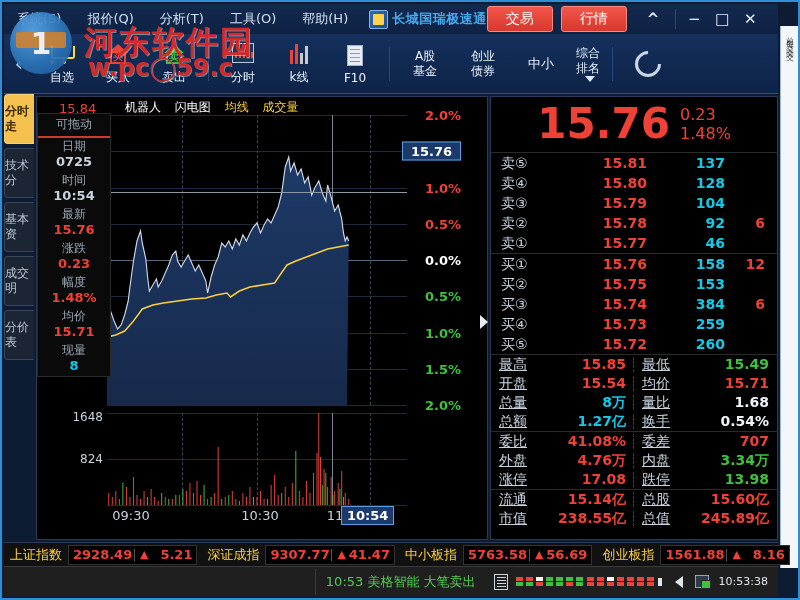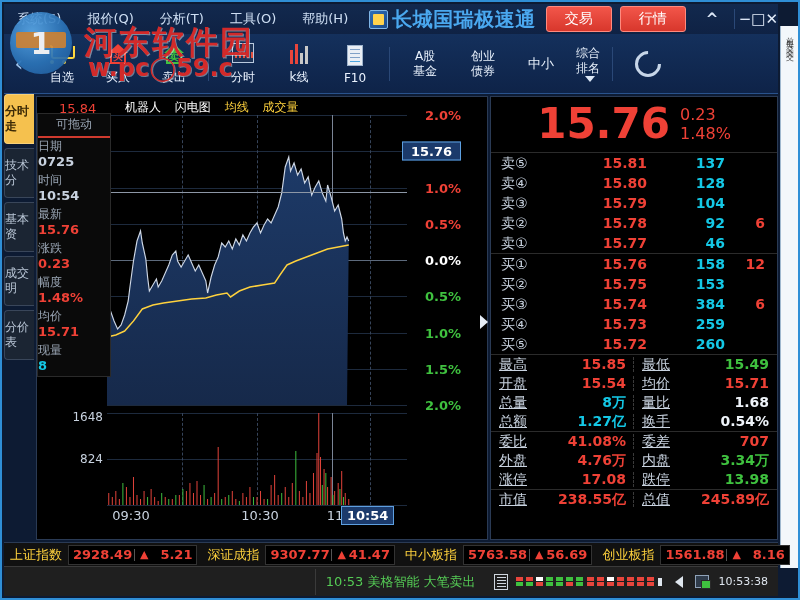--- a/index.html
+++ b/index.html
@@ -42,22 +42,22 @@
     background: linear-gradient(135deg,#2e6fb8,#1b4b8a);
     border: 1px solid #7fb6e8; border-radius: 2px;
     position: relative; flex: none;
   }
   .brand-logo:after {
     content: ""; position: absolute; left: 3px; top: 3px;
     width: 11px; height: 11px;
     background: #ffd34d; border-radius: 1px;
   }
   .brand-name {
-    color: #4aa8ef; font-size: 20px; font-weight: bold; white-space: nowrap;
-    letter-spacing: .5px; margin-right: 10px;
+    color: #4aa8ef; font-size: 13px; font-weight: bold; white-space: nowrap;
+    letter-spacing: .5px; 
   }
   .redbtn {
     background: linear-gradient(180deg,#f2564a,#d8372c);
     border: 1px solid #ff8a7e; border-radius: 3px;
     color: #fff; font-size: 14px; padding: 3px 18px; margin-right: 8px;
     white-space: nowrap;
   }
   .caret-up {
     color: #dce8f7; font-size: 15px; padding: 0 12px; font-weight: bold;
   }
@@ -246,21 +246,21 @@
 
   
   .infobox {
     position:absolute; left:0px; top:16px; width:74px; z-index:6;
     background:#0a0a0a; border:1px solid #2a2a2a;
   }
   .ib-hd {
     text-align:center; color:#9aa6b5; font-size:12px; padding:2px 0 3px;
     border-bottom:2px solid #d03a2e;
   }
-  .ib-row { text-align:left; padding:1px 0 2px; }
+  .ib-row { text-align:center; padding:1px 0 2px; }
   .ib-k { color:#9aa6b5; font-size:12px; display:block; line-height:15px; }
   .ib-v { font-size:13px; display:block; line-height:16px; font-weight:bold; }
   .v-red { color:#ef4136; } .v-cyan { color:#14c8e6; } .v-grn { color:#3fc13f; }
 
   .chart-right-arrow {
     position:absolute; right:-1px; top:218px; width:0;height:0;
     border-top:7px solid transparent;border-bottom:7px solid transparent;
     border-left:8px solid #e6edf6; z-index:5;
   }
 
@@ -821,20 +821,30 @@
           <div class="q-cell">
             <span class="q-k">跌停</span>
             <span class="q-v v-grn">13.98</span>
           </div>
         </div>
       </div>
 
       <div>
         <div class="q-srow">
           <div class="q-cell">
+            <span class="q-k">流通</span>
+            <span class="q-v v-red">15.14亿</span>
+          </div>
+          <div class="q-cell">
+            <span class="q-k">总股</span>
+            <span class="q-v v-red">15.60亿</span>
+          </div>
+        </div>
+        <div class="q-srow">
+          <div class="q-cell">
             <span class="q-k">市值</span>
             <span class="q-v v-red">238.55亿</span>
           </div>
           <div class="q-cell">
             <span class="q-k">总值</span>
             <span class="q-v v-red">245.89亿</span>
           </div>
         </div>
       </div>
     </div>

